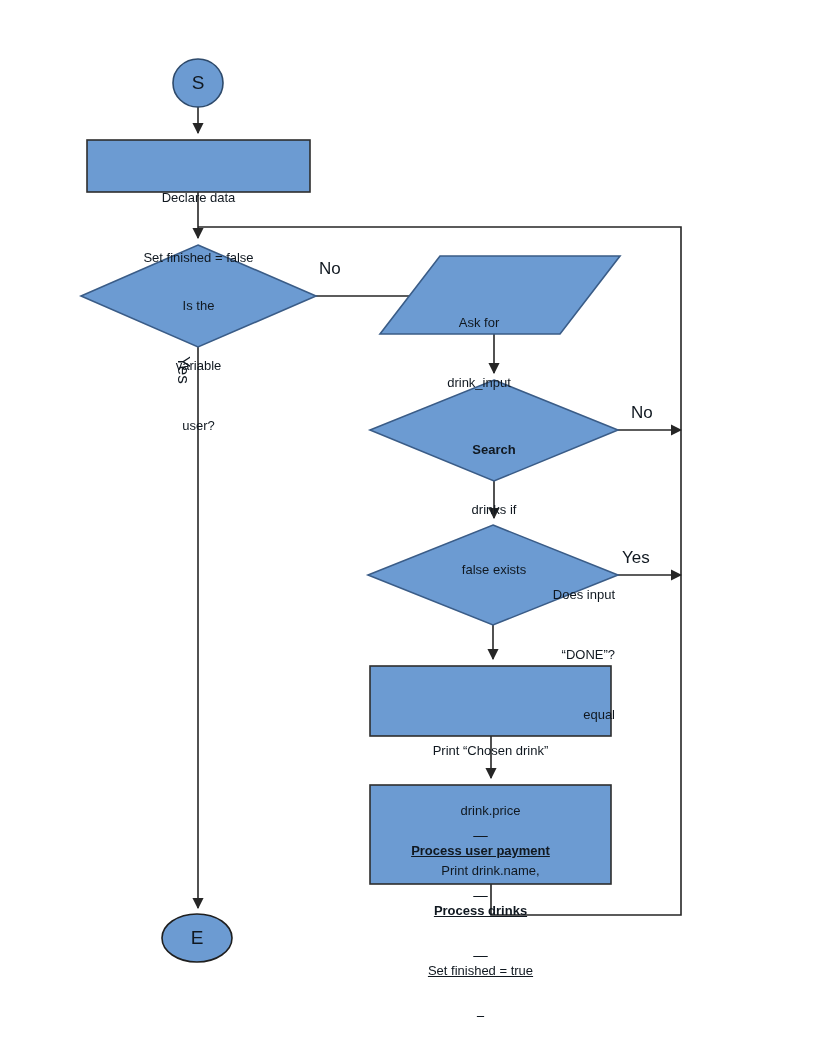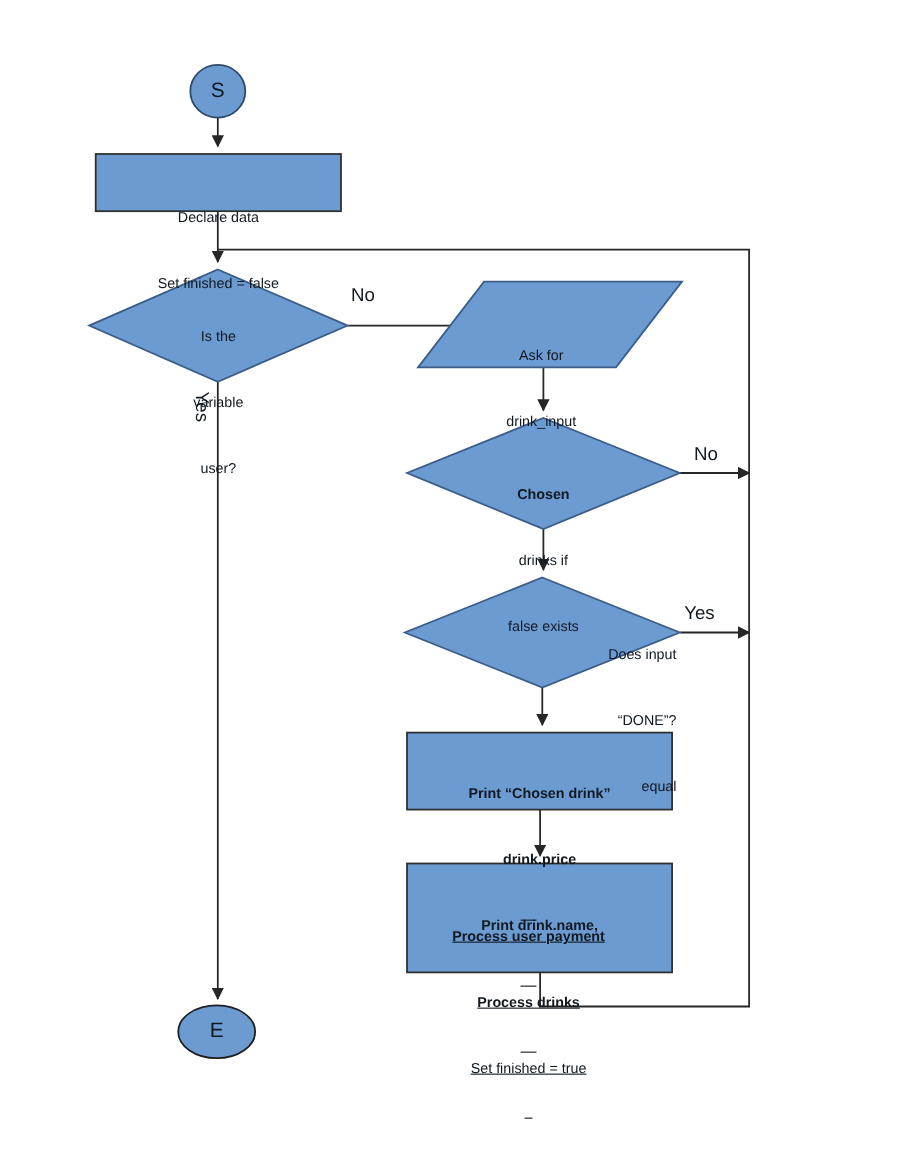--- a/index.html
+++ b/index.html
@@ -96,38 +96,38 @@
     <div>Declare data</div>
     <div>Set finished = false</div>
   </div>
 
   <div class="nodetext" style="left:81px;top:256px;width:235px;">
     <div>Is the</div>
     <div>variable</div>
     <div>user?</div>
   </div>
 
-  <div class="nodetext" style="left:402px;top:273px;width:180px;">
+  <div class="nodetext" style="left:389px;top:273px;width:180px;">
     <div>Ask for</div>
     <div>drink_input</div>
   </div>
 
   <div class="nodetext" style="left:372px;top:400px;width:244px;">
-    <div class="bold">Chosen</div>
+    <div class="bold">Search</div>
     <div>drinks if</div>
     <div>false exists</div>
   </div>
 
   <div class="nodetext" style="left:371px;top:545px;width:244px;text-align:right;">
     <div>Does input</div>
     <div>“DONE”?</div>
     <div>equal</div>
   </div>
 
-  <div class="nodetext" style="left:370px;top:671px;width:241px;font-weight:bold;">
+  <div class="nodetext" style="left:370px;top:701px;width:241px;">
     <div>Print “Chosen drink”</div>
     <div>drink.price</div>
     <div>Print drink.name,</div>
   </div>
 
   <div class="nodetext" style="left:360px;top:801px;width:241px;text-decoration:underline;">
     <div class="bold">Process user payment</div>
     <div class="bold">Process drinks</div>
     <div>Set finished = true</div>
   </div>

